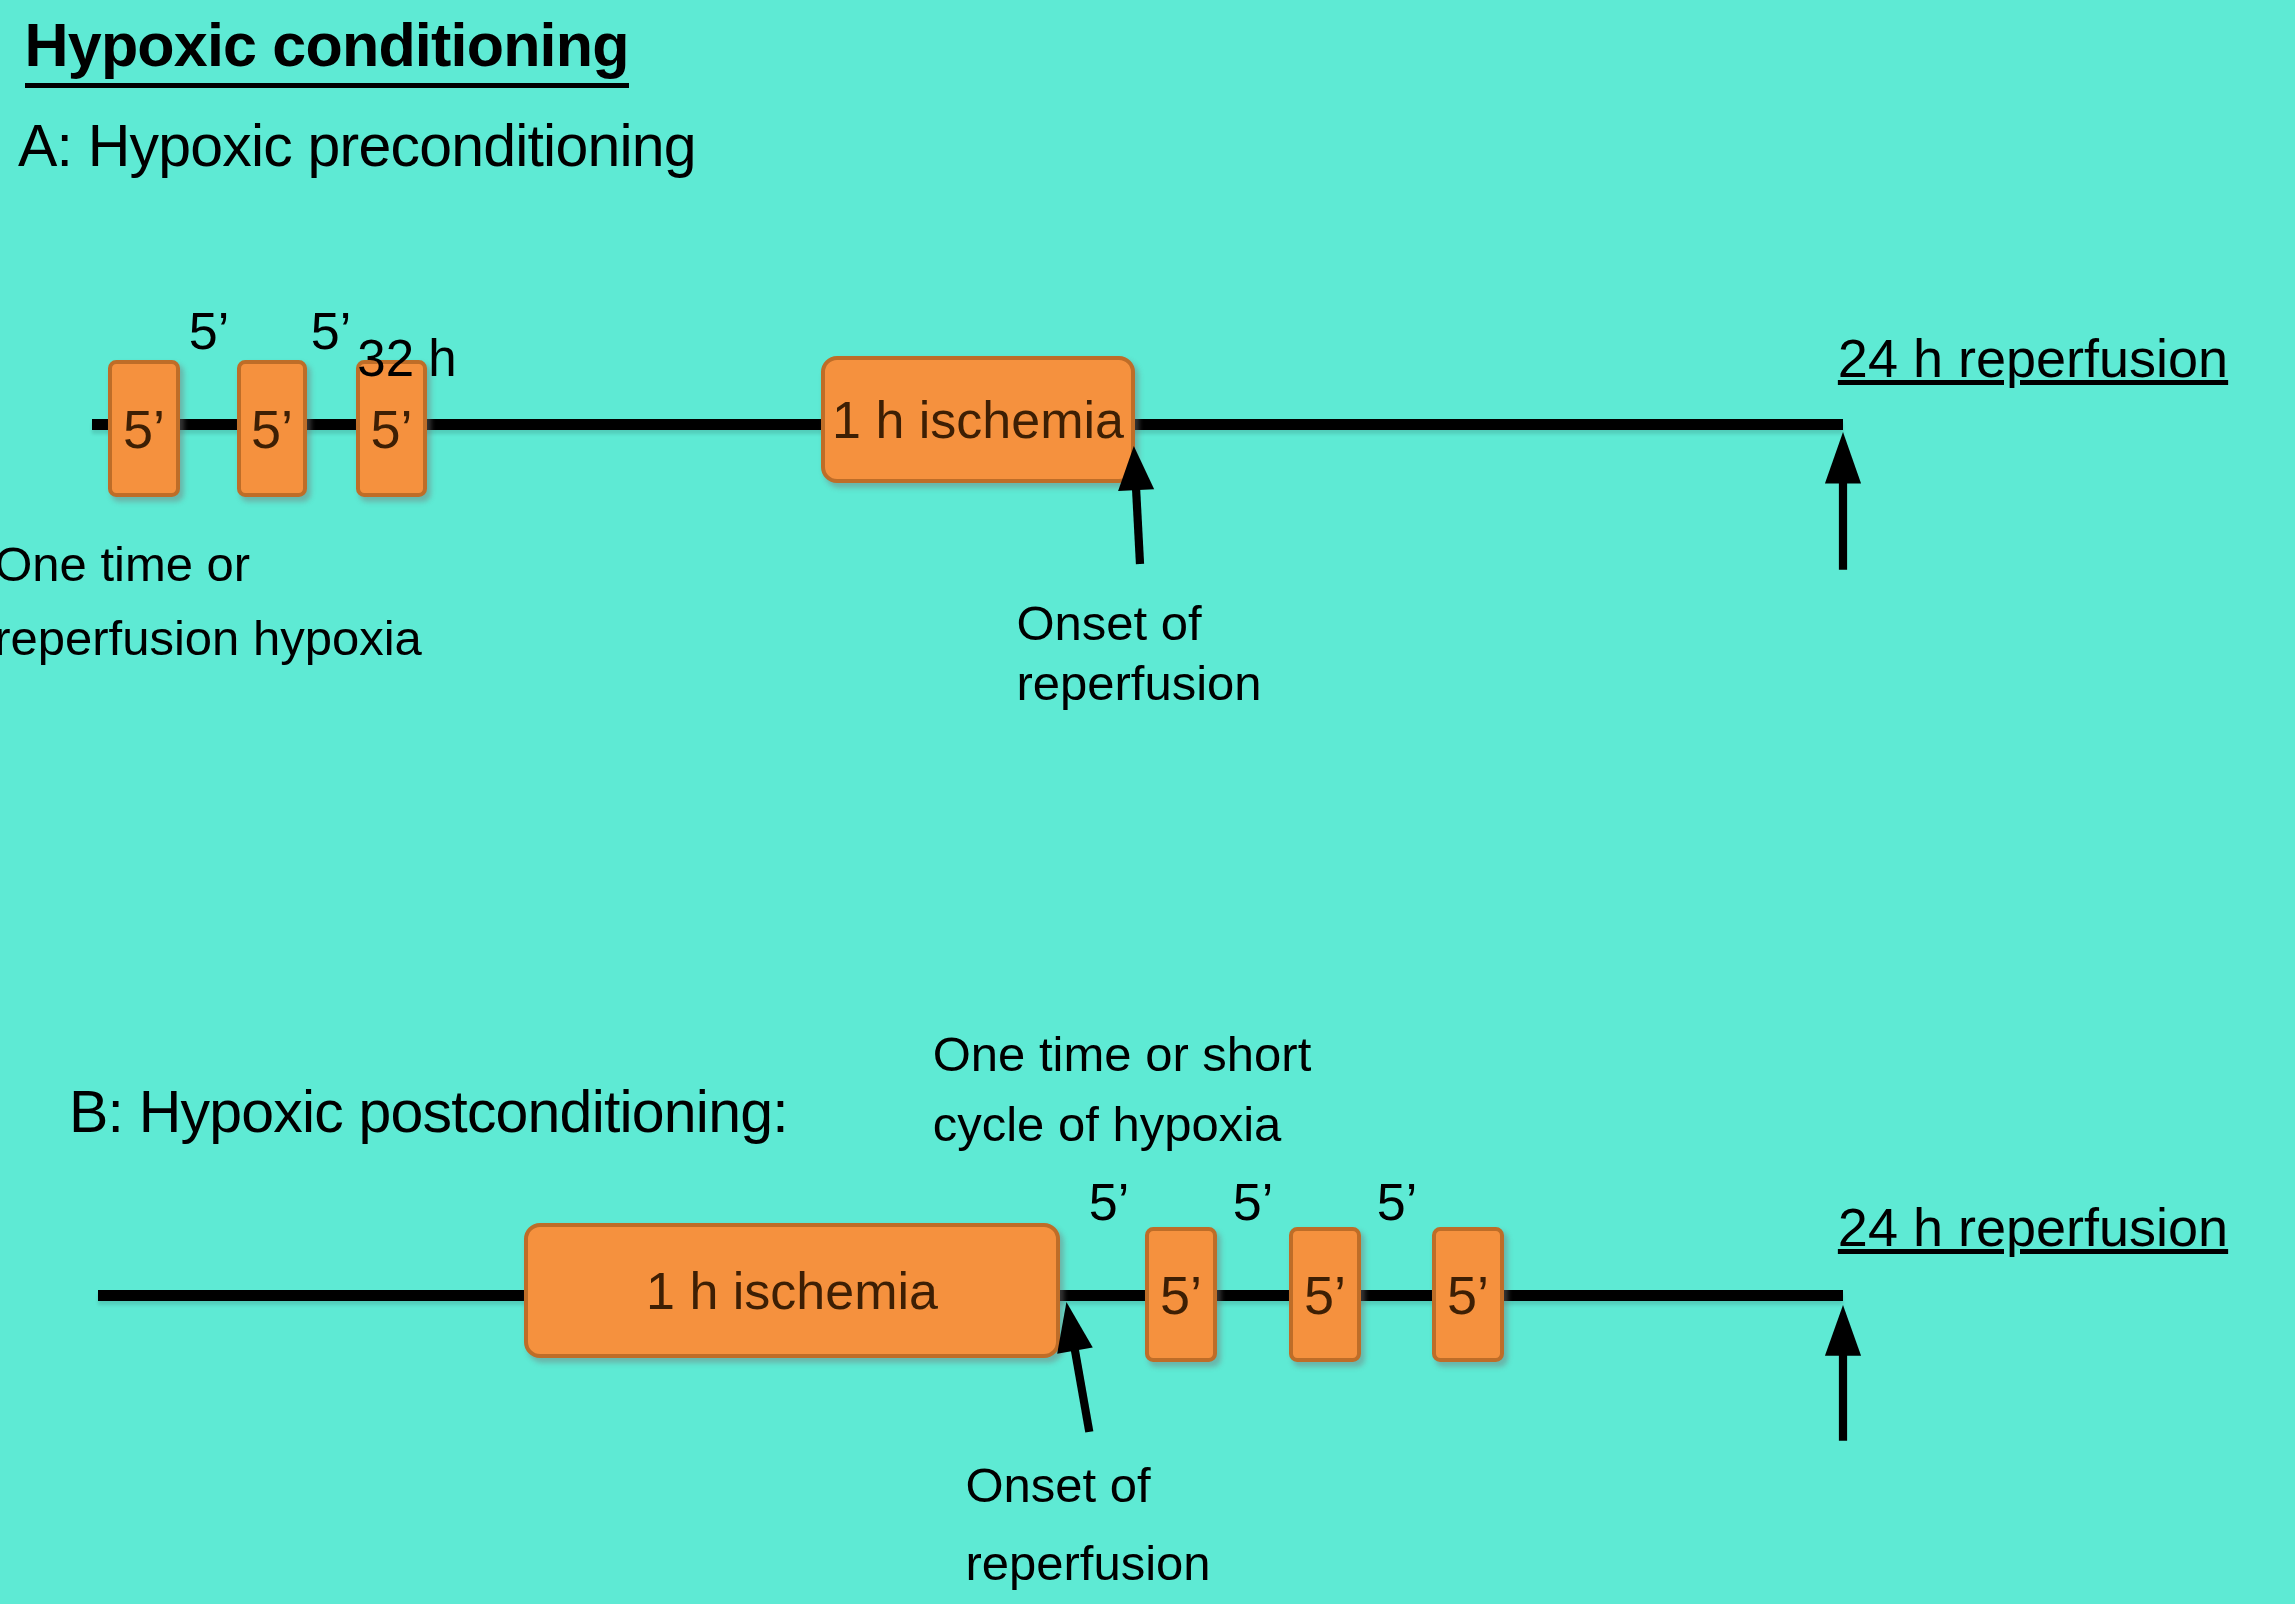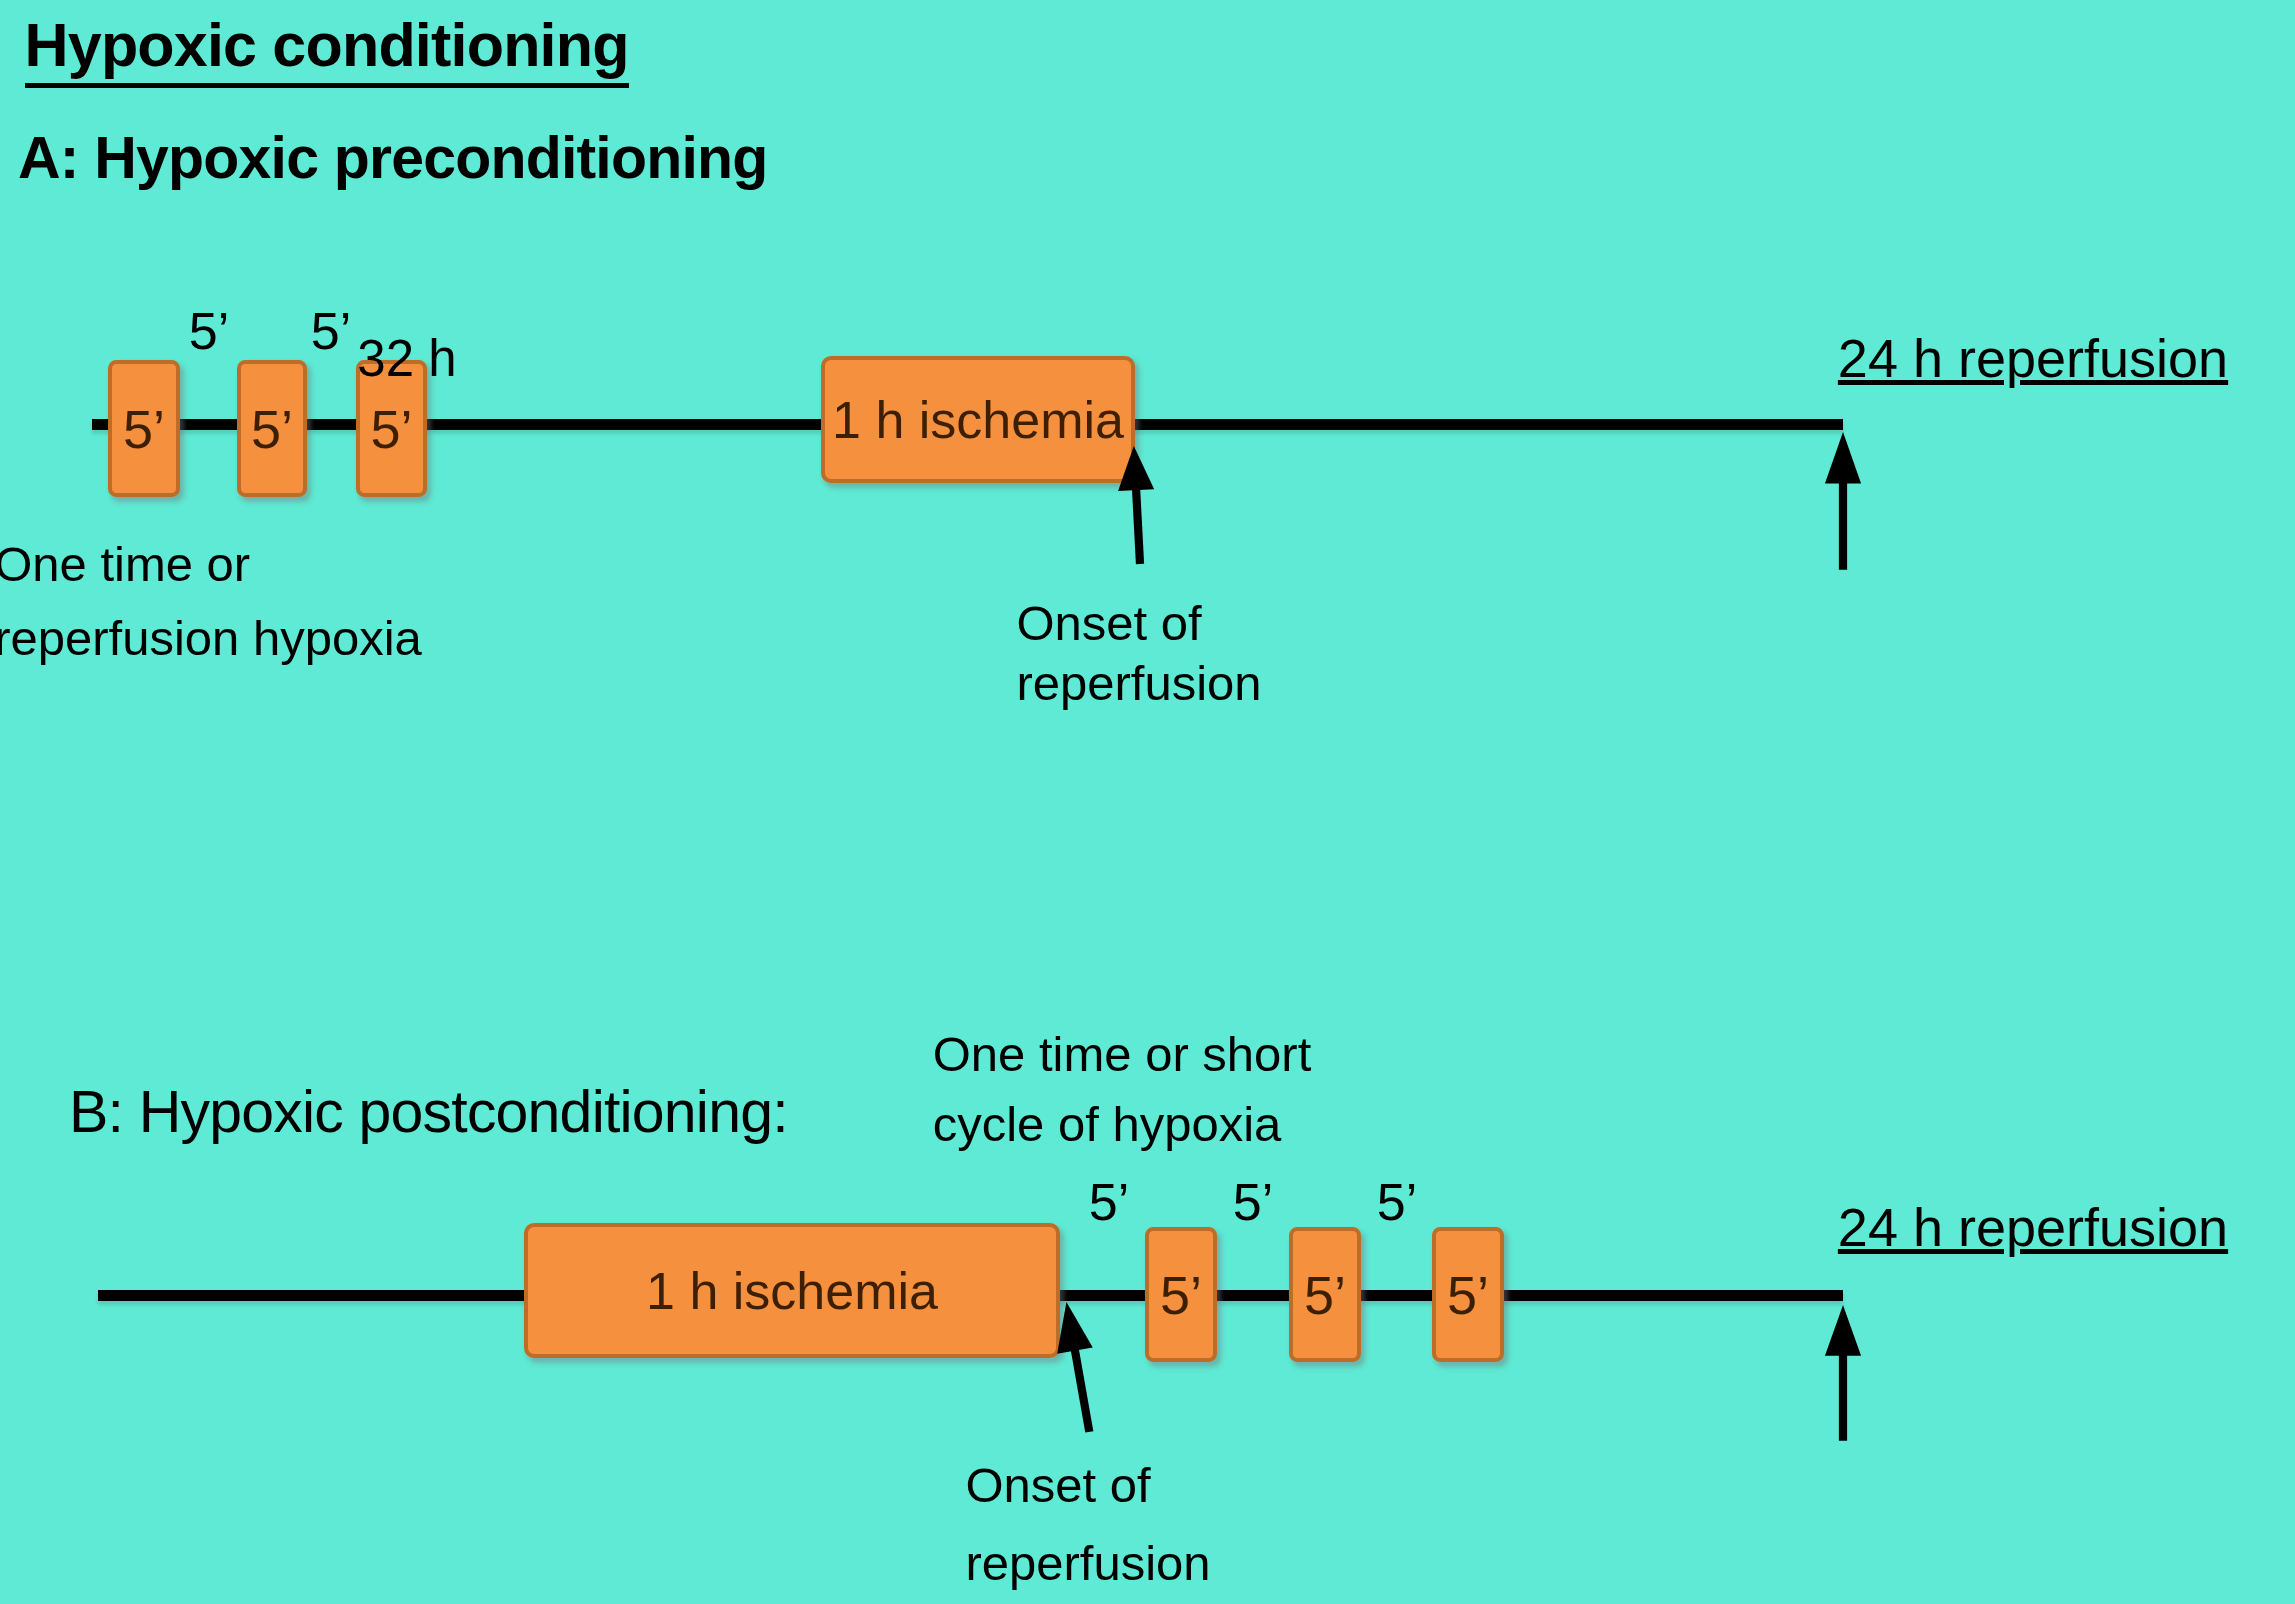--- a/index.html
+++ b/index.html
@@ -25,38 +25,38 @@
     border-bottom: 5.7px solid #000;
     padding-bottom: 3.3px;
     letter-spacing: -0.8px;
     white-space: nowrap;
   }
   .panel-label {
     font-size: 59px;
     white-space: nowrap;
     letter-spacing: -0.8px;
   }
-  .panel-label-a { left: 18px; top: 124px; font-weight: bold; }
+  .panel-label-a { left: 18px; top: 112px; }
   .panel-label-b { left: 69px; top: 1078px; }
 
   
   .timeline {
     height: 10.6px;
     background: #000;
     box-shadow: 0 4.1px 3.3px rgba(0,0,0,0.12);
   }
   .timeline-a { left: 92px; top: 419px; width: 1751px; }
   .timeline-b { left: 98px; top: 1290px; width: 1745px; }
 
   
   .obox {
     box-sizing: border-box;
     background: #F5913E;
     border: 4.9px solid #BE6D28;
-    border-radius: 10px;
+    border-radius: 16px;
     box-shadow: 3.3px 4.1px 4.9px rgba(120,120,120,0.45);
     display: flex;
     align-items: center;
     justify-content: center;
     color: #3D1F04;
   }
   .pulse { width: 72px; height: 137px; font-size: 54px; border-radius: 8.2px; }
   .pa1 { left: 108px;  top: 360px; }
   .pa2 { left: 237px;  top: 360px; width: 70px; }
   .pa3 { left: 356px;  top: 360px; width: 71px; }

